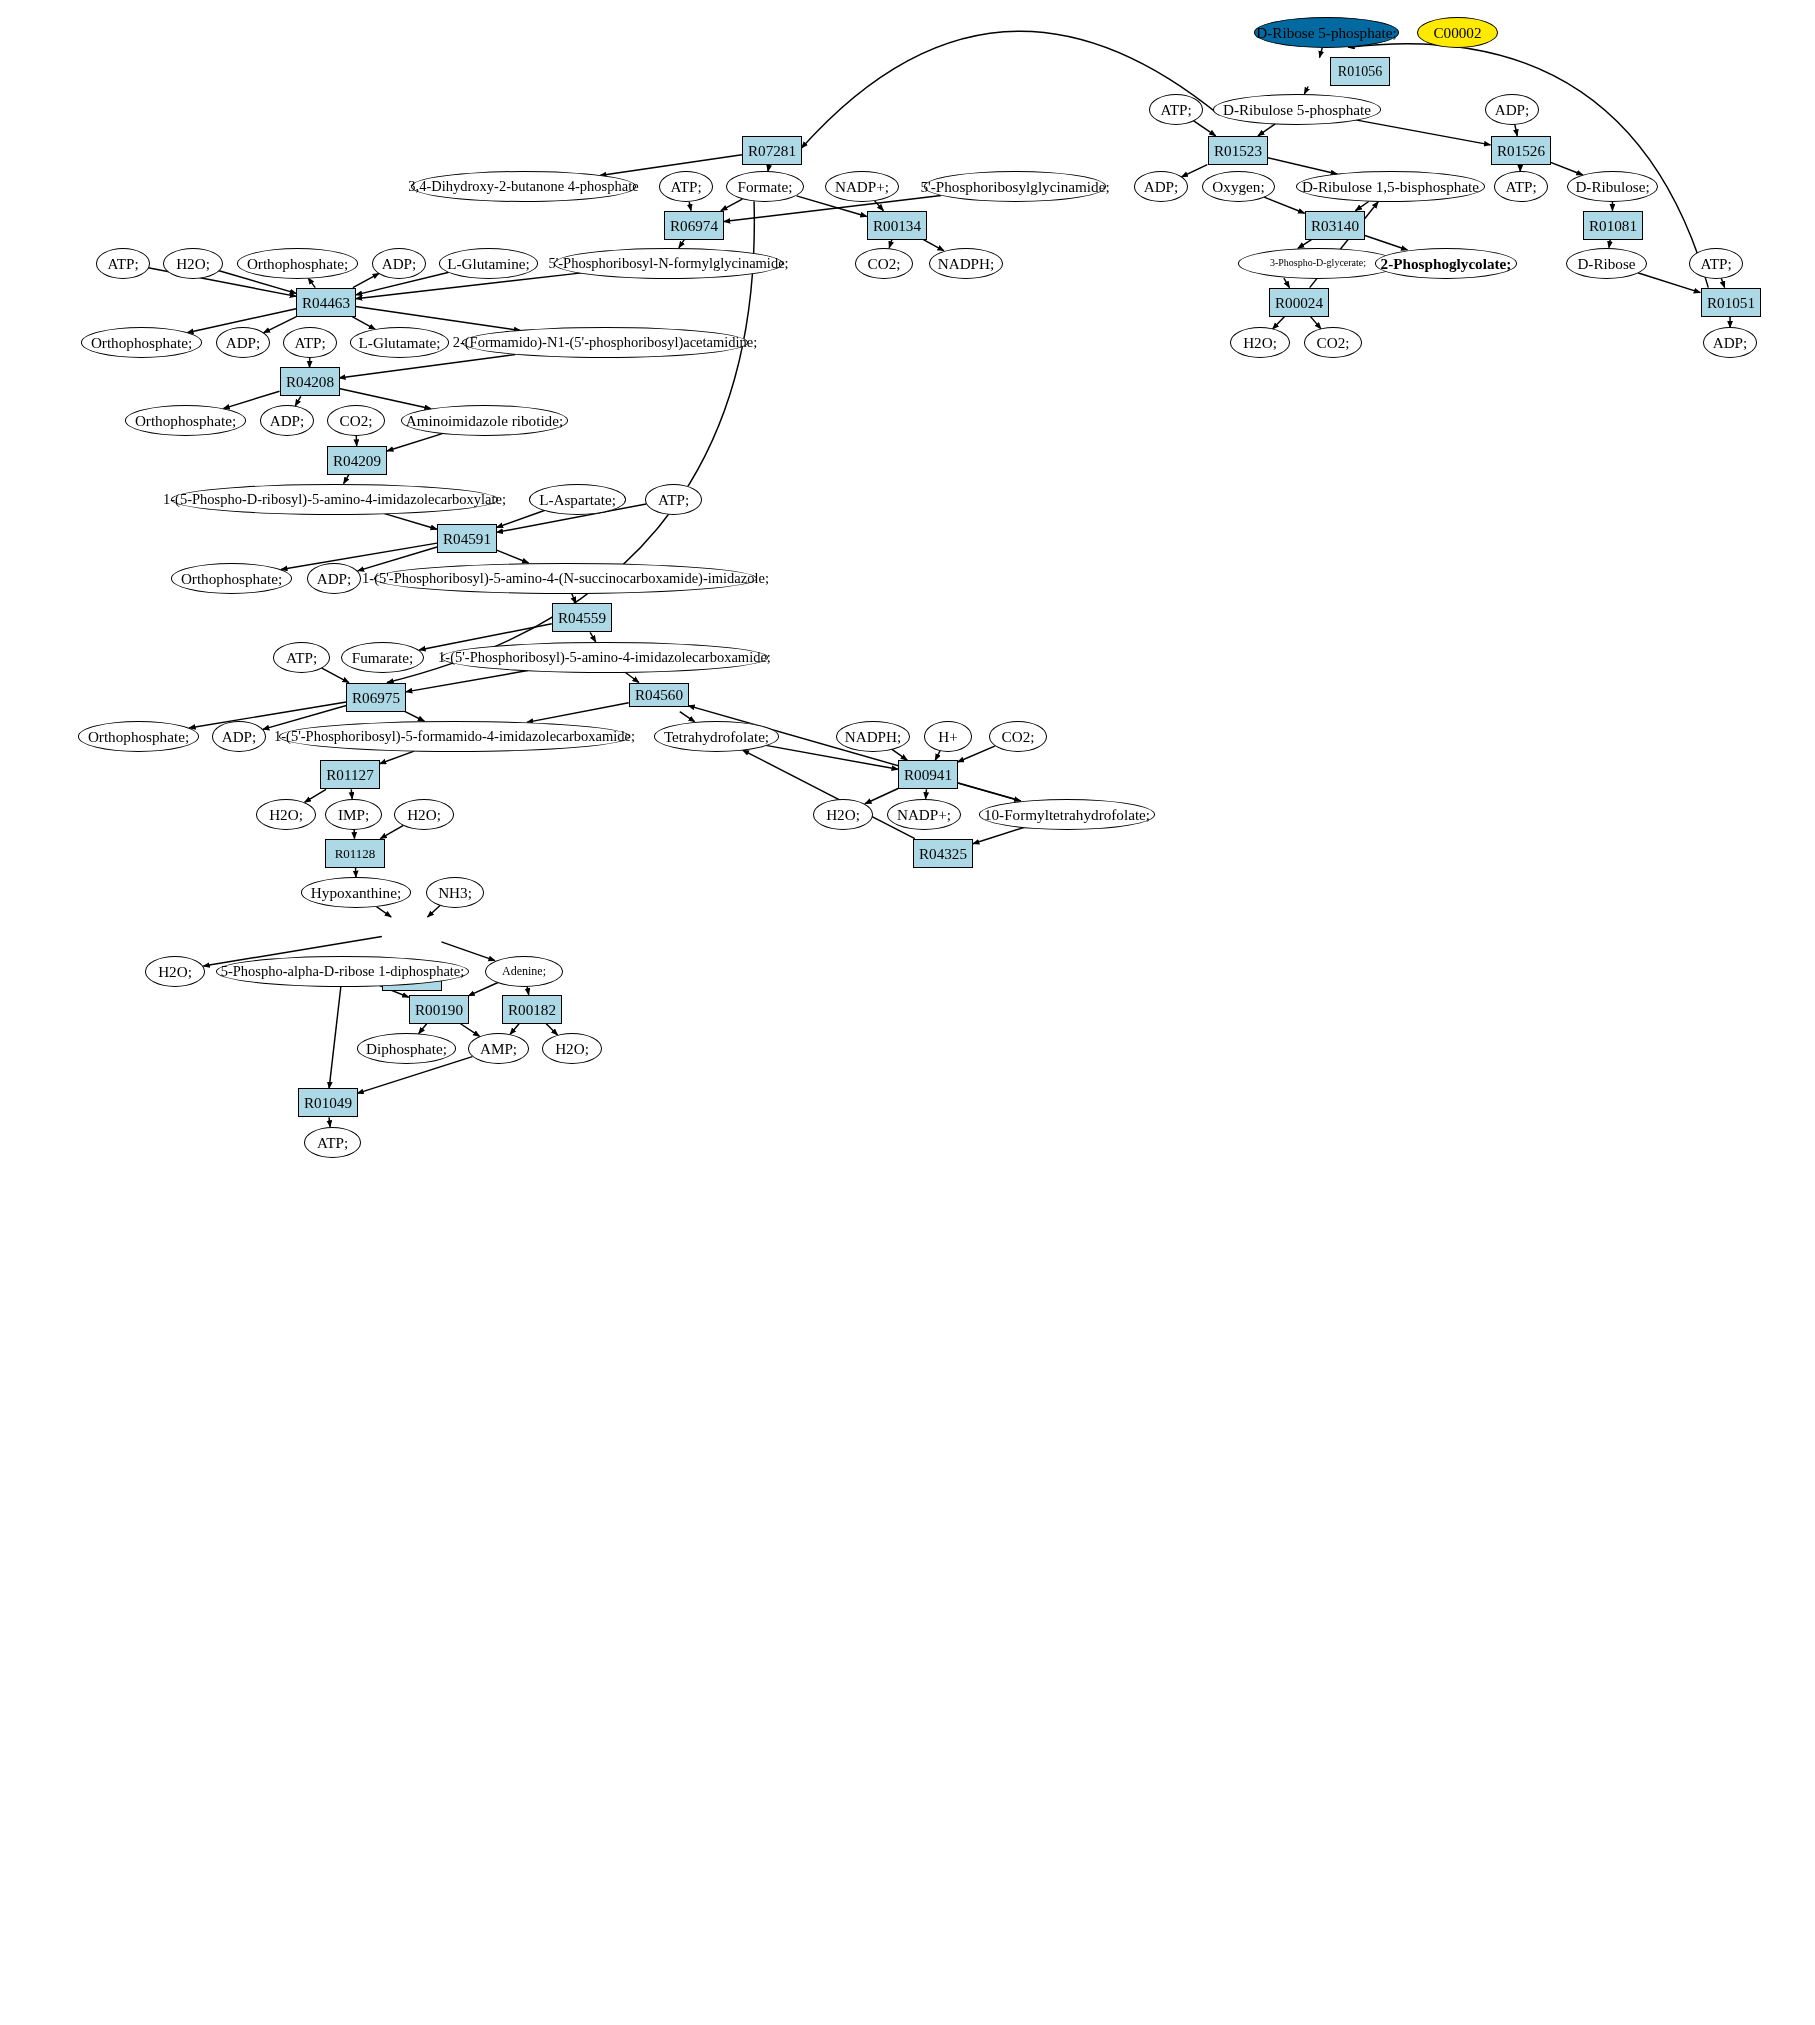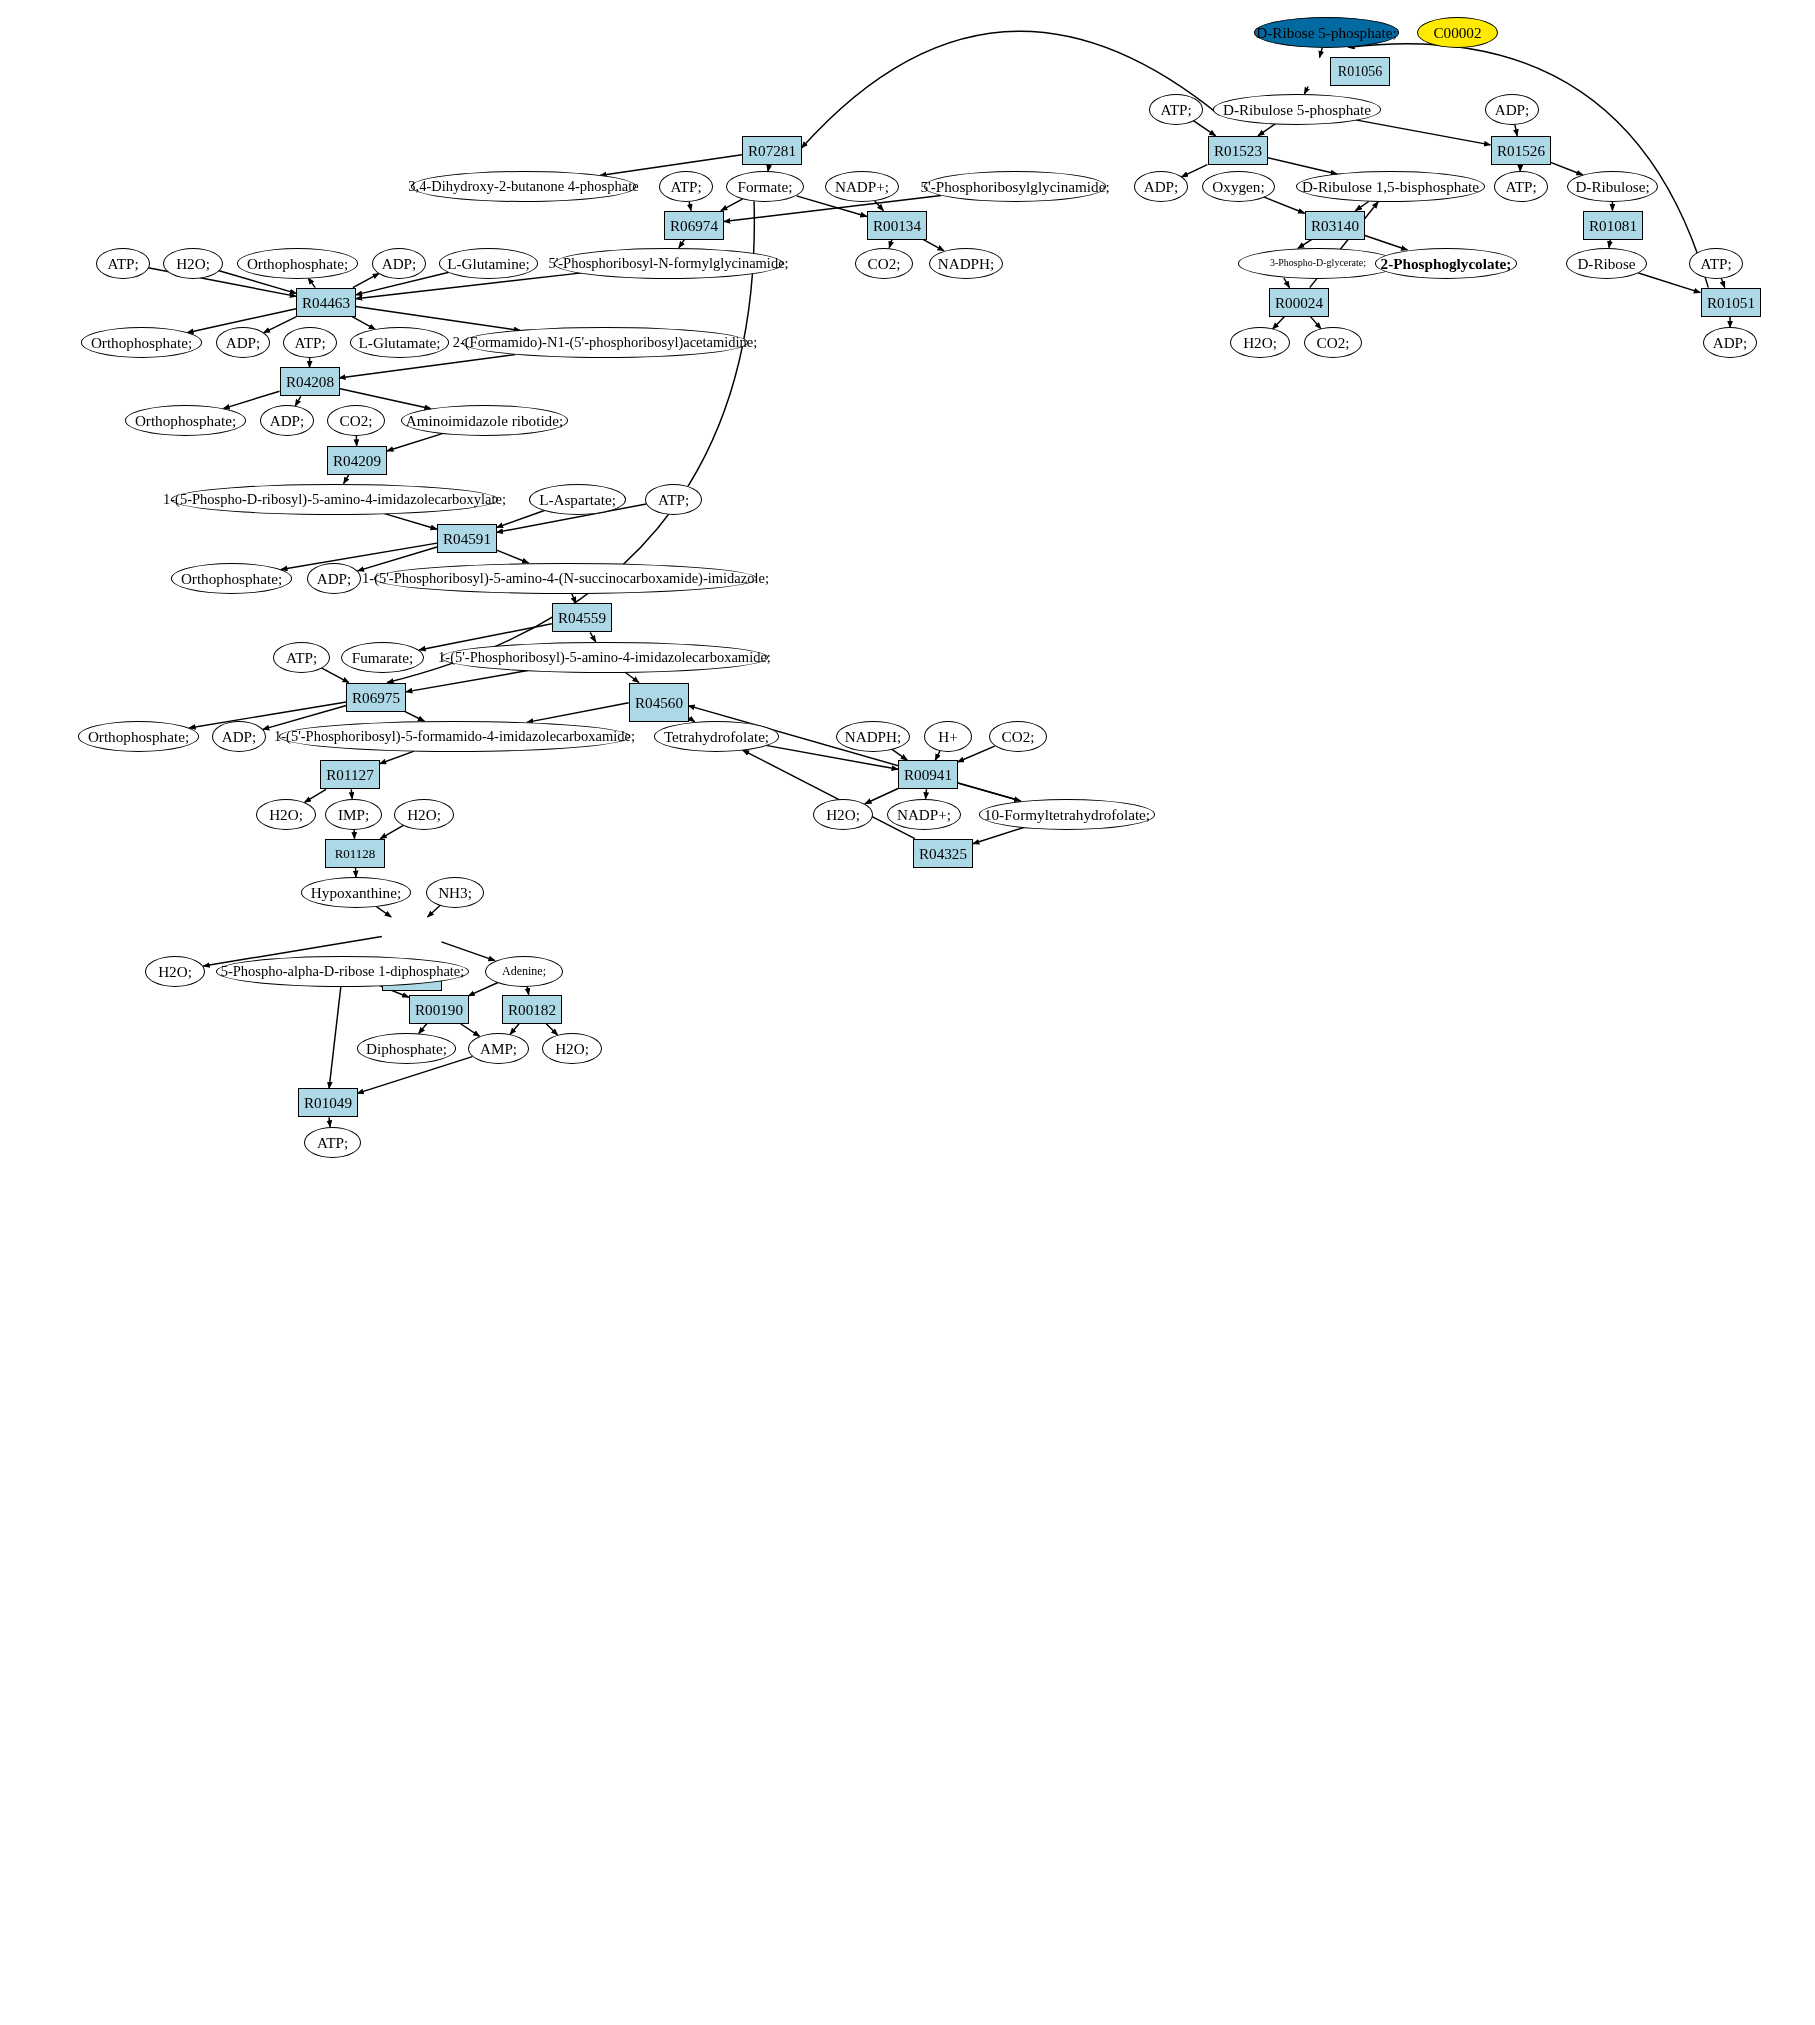--- a/index.html
+++ b/index.html
@@ -315,21 +315,21 @@
       </div>
       <div class="node ellipse" style="left: 341px; top: 642px; width: 83px; height: 30.5px; font-size: 15.2px; text-align: right;">
         <span class="lbl">Fumarate;</span>
       </div>
       <div class="node ellipse" style="left: 441px; top: 642px; width: 327px; height: 30.5px; font-size: 14.5px;">
         <span class="lbl">1-(5'-Phosphoribosyl)-5-amino-4-imidazolecarboxamide;</span>
       </div>
       <div class="node rect" style="left: 346px; top: 683px; width: 60px; height: 29px; font-size: 15.2px;">
         <span class="lbl">R06975</span>
       </div>
-      <div class="node rect" style="left: 629px; top: 683px; width: 60px; height: 39px; font-size: 15.2px;">
+      <div class="node rect" style="left: 629px; top: 683px; width: 60px; height: 24px; font-size: 15.2px;">
         <span class="lbl">R04560</span>
       </div>
       <div class="node ellipse" style="left: 78px; top: 721px; width: 121px; height: 30.5px; font-size: 15.2px;">
         <span class="lbl">Orthophosphate;</span>
       </div>
       <div class="node ellipse" style="left: 212px; top: 721px; width: 54px; height: 30.5px; font-size: 15.2px;">
         <span class="lbl">ADP;</span>
       </div>
       <div class="node ellipse" style="left: 279px; top: 721px; width: 351px; height: 30.5px; font-size: 14.5px; text-align: right;">
         <span class="lbl">1-(5'-Phosphoribosyl)-5-formamido-4-imidazolecarboxamide;</span>

